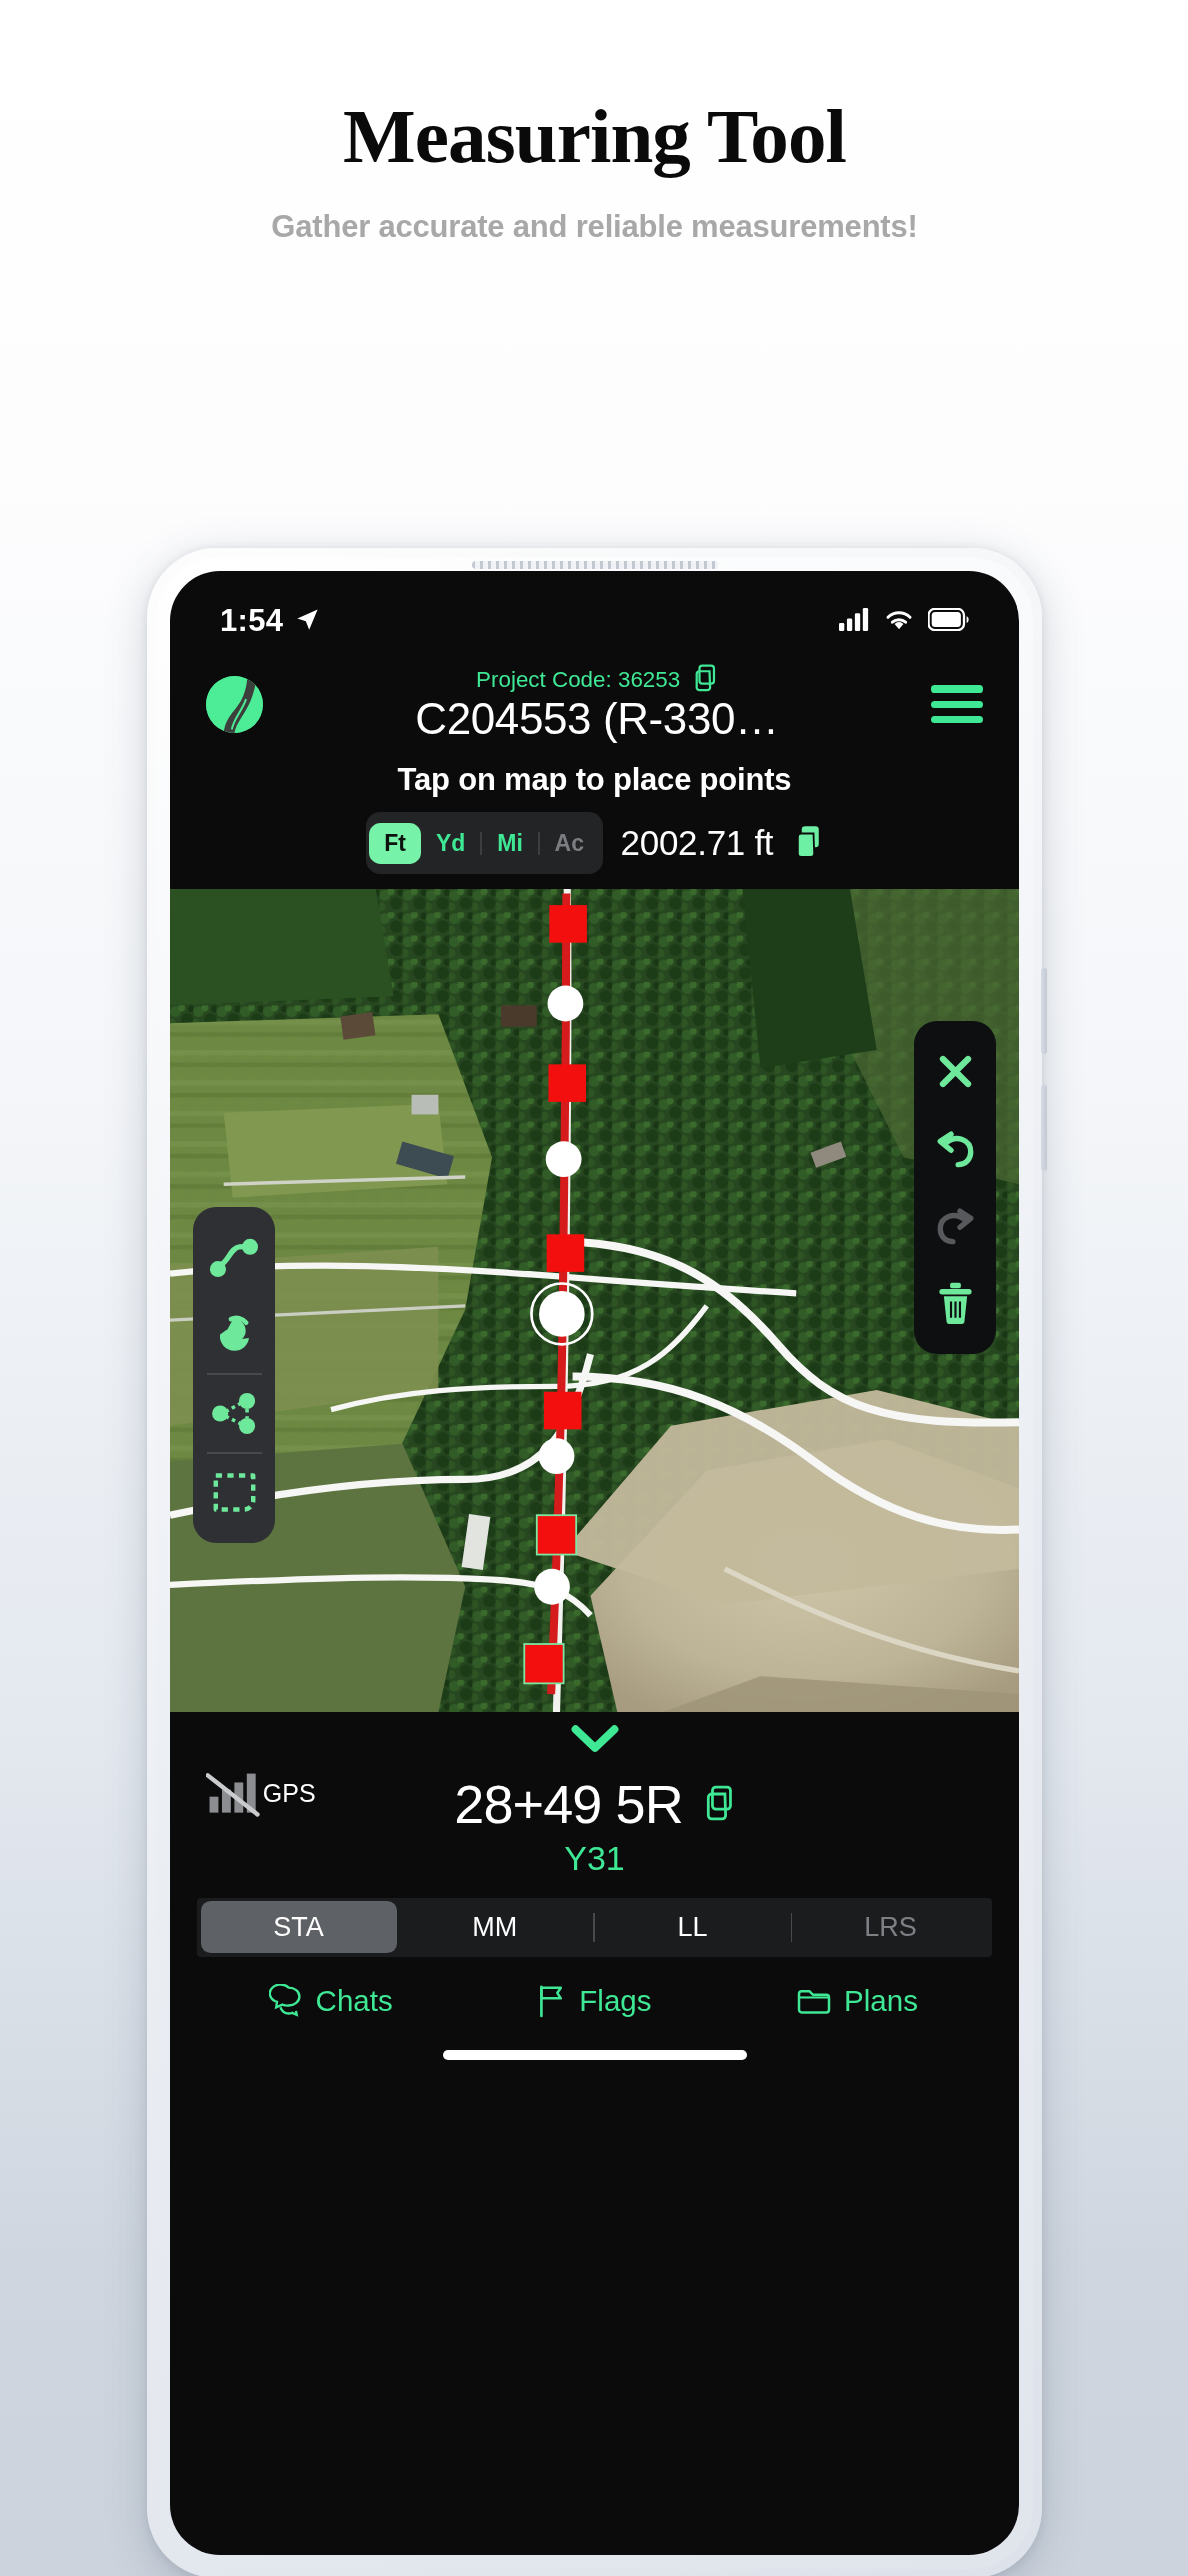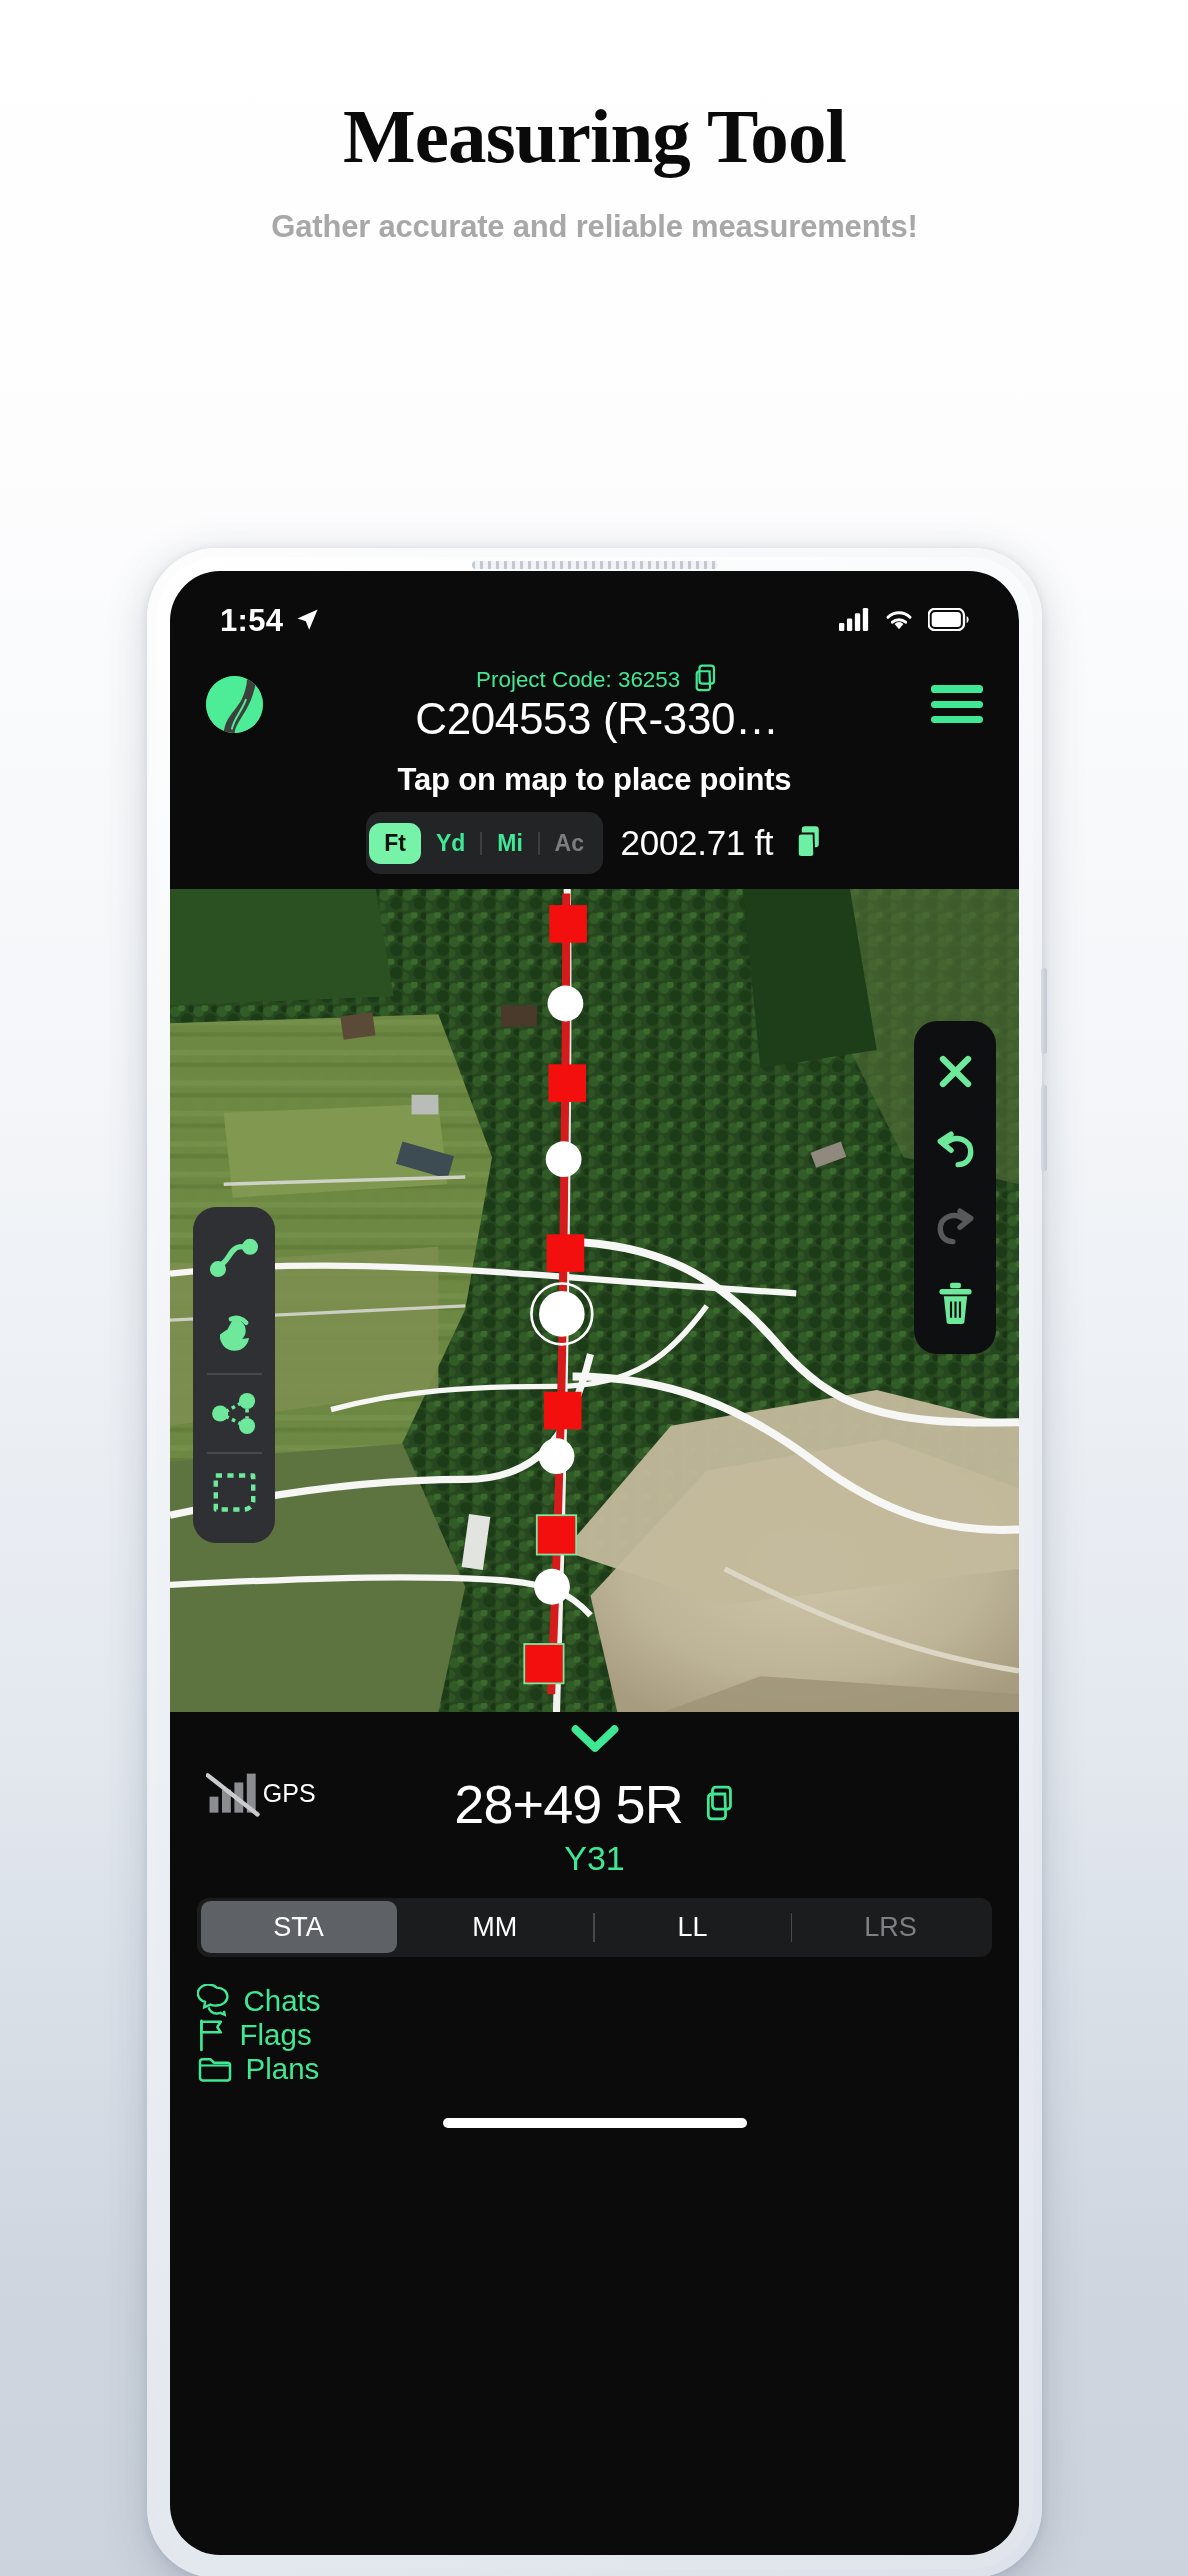--- a/index.html
+++ b/index.html
@@ -171,38 +171,37 @@
     display: flex; flex-direction: row; align-items: center; gap: 1.8px;
   }
   .gps-label { font-size: 25px; color: #fff; font-weight: 400; }
   .station-text { font-size: 54px; font-weight: 400; color: #fff; letter-spacing: -0.9px; }
   .subline { text-align: center; color: #3fe894; font-size: 34px; margin-top: 3.6px; font-weight: 400; }
 
   .tab-strip {
     display: flex; align-items: center;
     background: #1b1c1e;
     margin: 19.7px 27px 0 27px;
-    border-radius: 12px;
+    border-radius: 4px;
     height: 59px;
     padding: 3.6px;
   }
   .tab {
     flex: 1 1 0; text-align: center;
     font-size: 27px; color: #ffffff; font-weight: 500;
     height: 52px; line-height: 52px; border-radius: 9.8px;
     position: relative;
   }
   .tab.active { background: #5e6165; }
   .tab.dim { color: #7d8084; }
   .tab-sep { width: 1.8px; height: 29px; background: #48494c; }
 
   .navbar {
-    display: flex; align-items: flex-start; justify-content: space-around;
+    display: flex; align-items: flex-end; justify-content: space-around;
     padding: 27px 29px 0 27px;
-    flex-direction: column;
   }
   .nav-item { display: flex; align-items: center; gap: 12.5px; color: #3fe894; font-size: 29.5px; }
   .home-indicator {
     width: 304px; height: 10.7px; border-radius: 5.4px; background: #fff;
     margin: 32px auto 0 auto;
   }
 </style>
 </head>
 <body>
 

